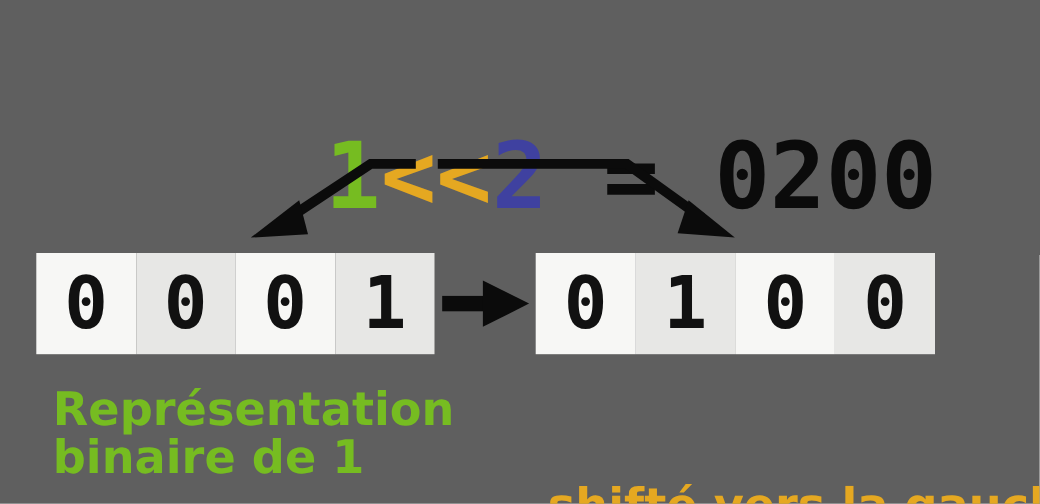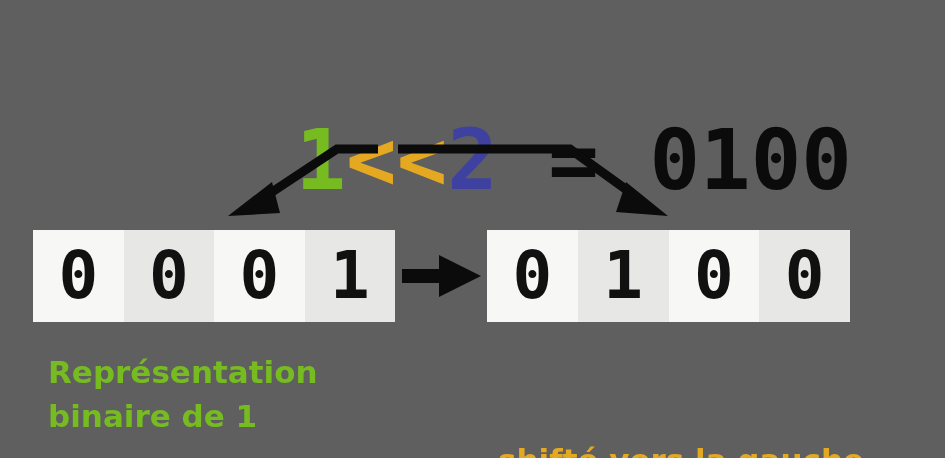--- a/index.html
+++ b/index.html
@@ -72,42 +72,42 @@
     line-height: 1;
   }
   .bitcell.shade-a { background: #f7f7f5; }
   .bitcell.shade-b { background: #e7e7e5; }
 
   
   .caption {
     position: absolute;
     font-family: "DejaVu Sans", sans-serif;
     font-weight: bold;
-    font-size: 31px;
+    font-size: 42px;
     line-height: 44px;
     white-space: pre;
   }
   #caption-left {
     left: 48px;
     top: 350px;
     color: #76bc21;
   }
   #caption-right {
     left: 498px;
     top: 350px;
   }
   .cap-line-orange { color: #e5a821; display: block; }
 </style>
 </head>
 <body>
 
 <div id="stage">
 
   <div class="formula">
-    <span class="tok-green">1</span><span class="tok-orange">&lt;&lt;</span><span class="tok-blue">2</span><span class="tok-black"> = </span><span class="tok-black">0100</span>
+    <span class="tok-green">1</span><span class="tok-orange">&lt;&lt;</span><span class="tok-blue">2</span><span class="tok-black"> = </span><span class="tok-black">0200</span>
   </div>
 
   <svg id="connectors" viewBox="0 0 945 458">
 
     <g>
       <path d="M 378 149 L 337 149 L 260 200" fill="none" stroke="#0b0b0b" stroke-width="9" stroke-linejoin="miter" stroke-linecap="butt"></path>
       <polygon points="272,182 228,216 280,213" fill="#0b0b0b"></polygon>
     </g>
 
     <g>

